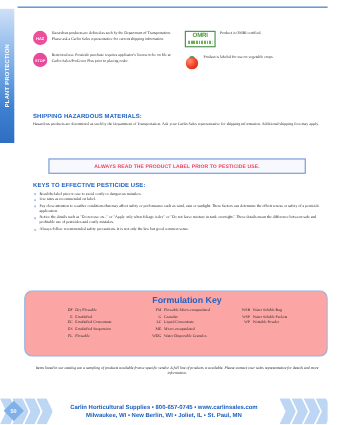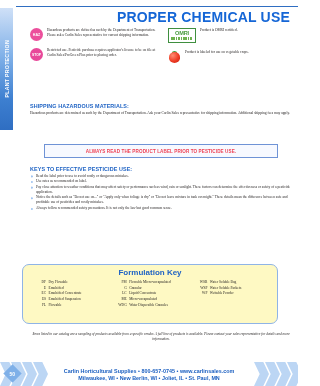--- a/index.html
+++ b/index.html
@@ -110,21 +110,21 @@
   .bullets li:before{
     content:"";position:absolute;left:0.6px;top:1.6px;
     width:2.6px;height:2.6px;
     background:#9ec2ef;
     clip-path:polygon(50% 0,100% 50%,50% 100%,0 50%);
   }
 
   
   .fkey{
     position:absolute;left:22px;top:264px;width:254px;height:58px;
-    border:.8px solid #8fb4e6;border-radius:7px;background:#fef9c3;
+    border:.8px solid #8fb4e6;border-radius:7px;background:#fca5a5;padding-left:20px;
   }
   .fkey-title{
     text-align:center;margin-top:3px;
     font-family:"Liberation Sans", sans-serif;
     font-weight:bold;font-size:8px;color:#1f63c4;
   }
   .fkey-cols{display:flex;margin-top:3px;padding:0 8px;gap:4px;}
   .fk-col{flex:1;}
   .fk-row{display:flex;font-size:3.5px;line-height:1.62;color:#221f1f;}
   .fk-ab{width:15px;text-align:right;flex:0 0 15px;padding-right:2.5px;}
@@ -163,21 +163,20 @@
     font-family:"Liberation Sans", sans-serif;
     font-weight:bold;font-size:5px;color:#ffffff;
   }
 </style>
 </head>
 <body>
 
 <div class="page">
 
   <div class="top-rule"></div>
-  <div class="page-title">PROPER CHEMICAL USE</div>
 
   <div class="sidetab">
     <span>PLANT PROTECTION</span>
   </div>
 
   <div class="notes">
     <div class="col colL">
 
       <div class="note">
         <div class="badge badge-haz">

